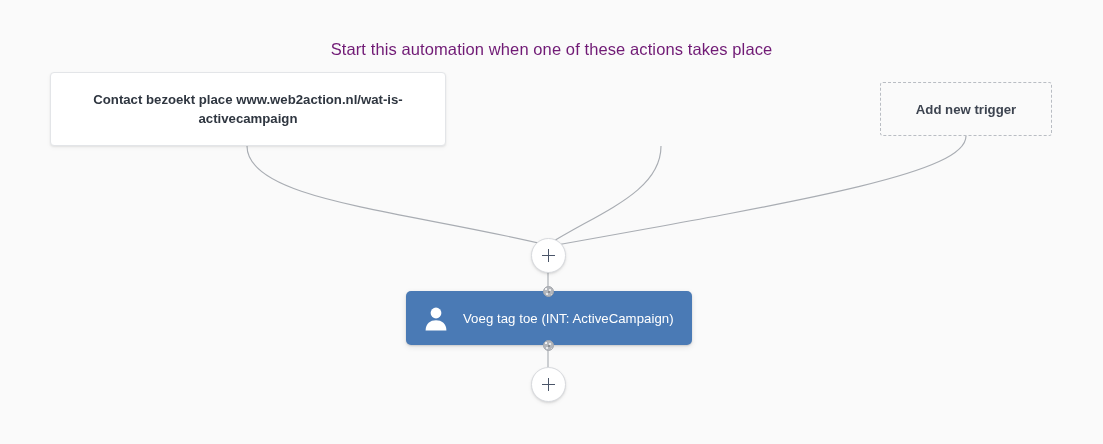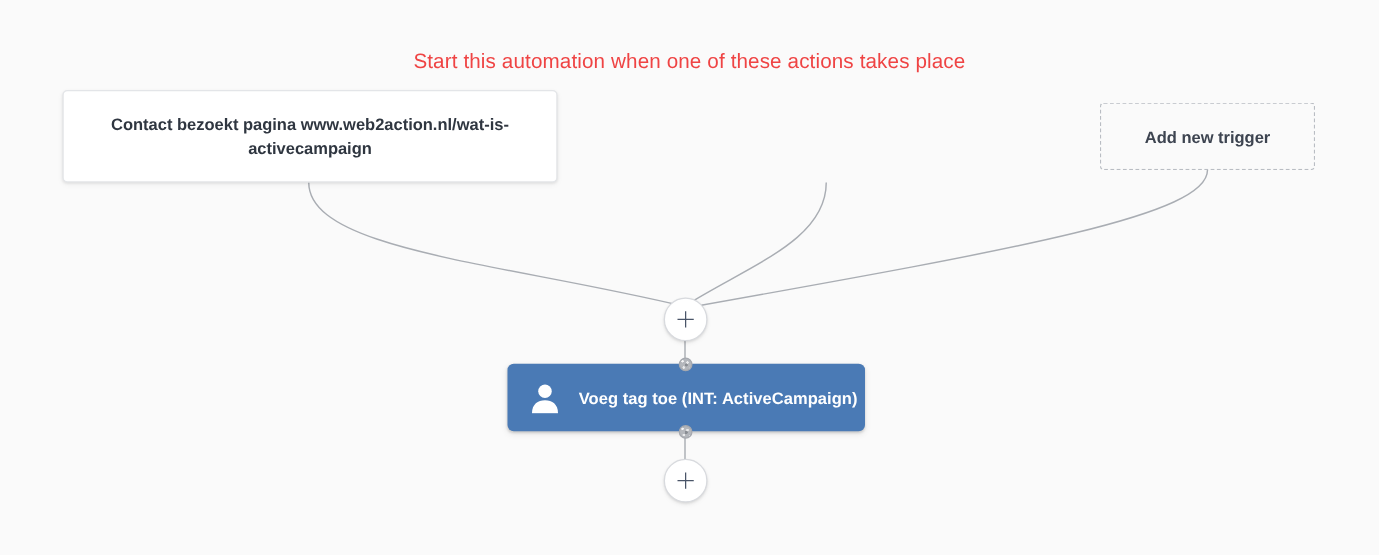--- a/index.html
+++ b/index.html
@@ -33,21 +33,21 @@
   }
 
   
   .headline {
     position: absolute;
     left: 0;
     top: 40px;
     width: 1103px;
     text-align: center;
     font-size: 16.5px;
-    color: #ef4444;
+    color: #701a75;
     letter-spacing: 0.1px;
     z-index: 3;
   }
 
   
   .trigger-card {
     position: absolute;
     background: #ffffff;
     border: 1px solid #e3e5e8;
     border-radius: 4px;
@@ -145,21 +145,21 @@
   }
   #action-node .person-icon {
     width: 24px;
     height: 25px;
     flex: 0 0 auto;
     margin-right: 15px;
     display: block;
   }
   #action-node .label {
     font-size: 13.2px;
-    font-weight: bold;
+    font-weight: normal;
     color: #ffffff;
     letter-spacing: 0.05px;
     white-space: nowrap;
   }
 
   
   .handle-dot {
     position: absolute;
     width: 11px;
     height: 11px;
@@ -192,21 +192,21 @@
     <path d="M 966 136 C 966 172 820 198 551 246" fill="none" stroke="#a9adb3" stroke-width="1.15"></path>
 
     <path d="M 548 271 L 548 292" fill="none" stroke="#a9adb3" stroke-width="1.15"></path>
 
     <path d="M 548 345 L 548 368" fill="none" stroke="#a9adb3" stroke-width="1.15"></path>
   </svg>
 
   <div class="headline">Start this automation when one of these actions takes place</div>
 
   <div id="trigger-1" class="trigger-card">
-    <span class="label">Contact bezoekt pagina www.web2action.nl/wat-is-activecampaign</span>
+    <span class="label">Contact bezoekt place www.web2action.nl/wat-is-activecampaign</span>
   </div>
 
 
   <div class="add-trigger-card">
     <span class="label">Add new trigger</span>
   </div>
 
   <div id="plus-top" class="plus-node">
     <span class="plus-glyph"></span>
   </div>

